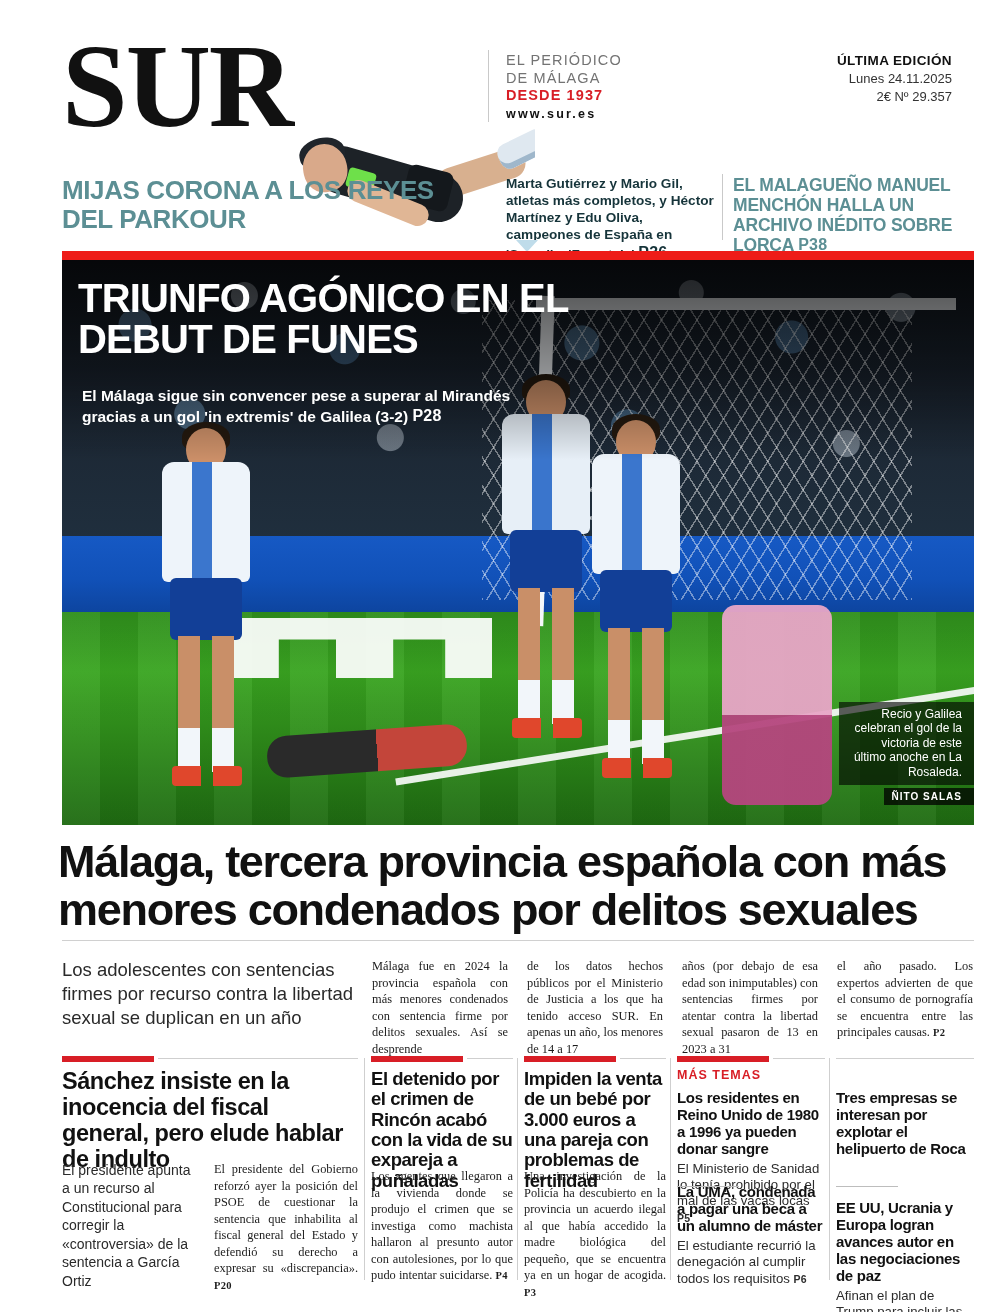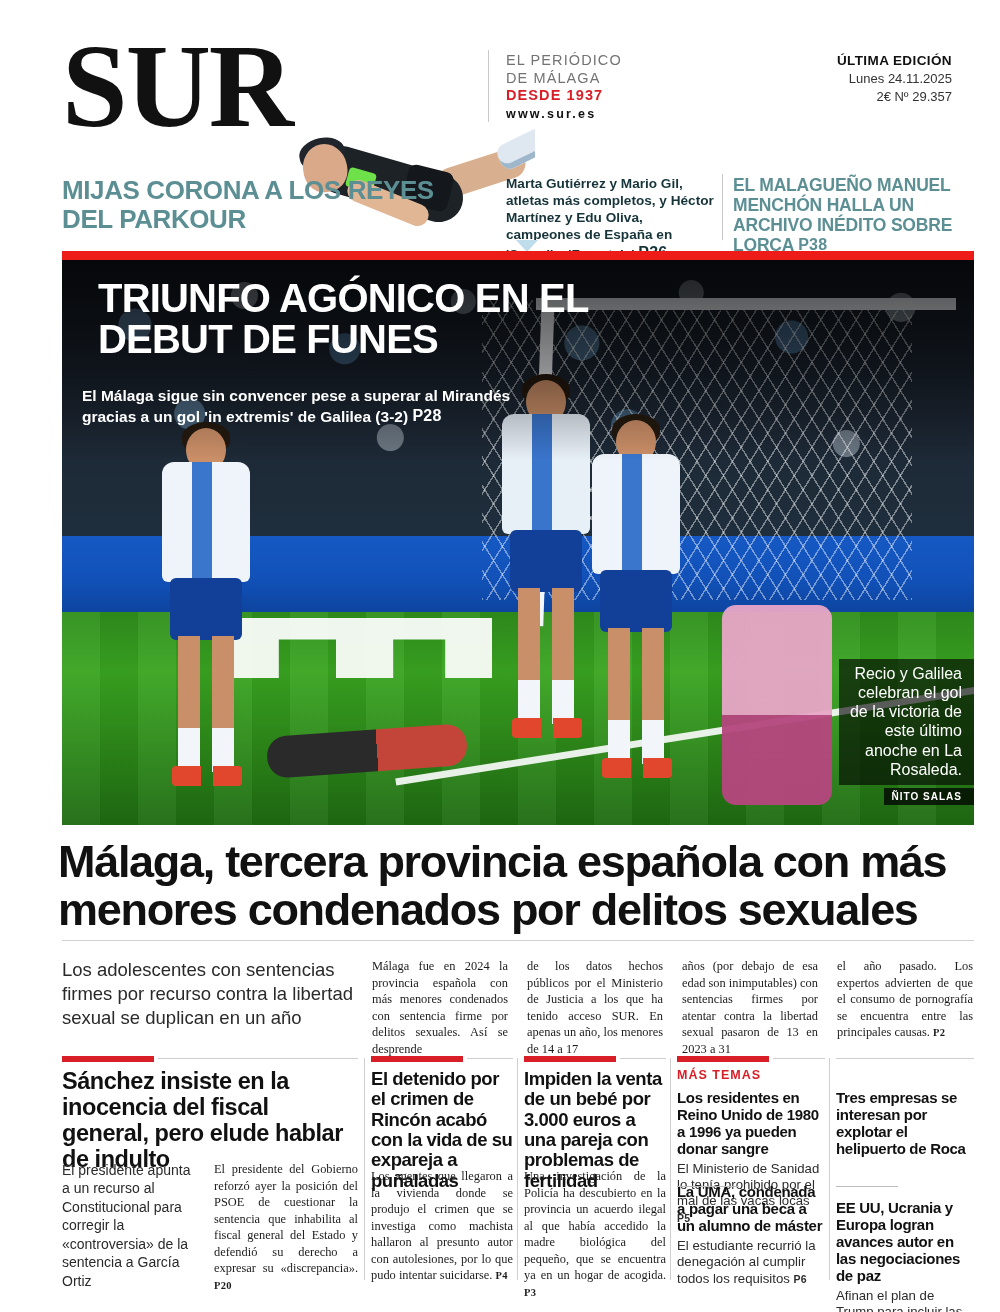--- a/index.html
+++ b/index.html
@@ -175,31 +175,31 @@
   .down-player{
     position:absolute;left:205px;top:470px;width:200px;height:42px;
     background:linear-gradient(90deg,#2a2a2a 0 55%,#c3453a 55% 100%);
     border-radius:20px;transform:rotate(-4deg);
   }
   .photo-shade{
     position:absolute;left:0;top:0;width:912px;height:200px;
     background:linear-gradient(180deg,rgba(0,0,0,.72) 0%,rgba(0,0,0,.42) 55%,rgba(0,0,0,0) 100%);
   }
   .photo-head{
-    position:absolute;left:36px;top:18px;width:560px;
+    position:absolute;left:16px;top:18px;width:560px;
     color:#ffffff;font-size:40px;line-height:1.03;font-weight:bold;letter-spacing:-.8px;
   }
   .photo-sub{
     position:absolute;left:20px;top:126px;width:480px;
     color:#ffffff;font-size:15.5px;line-height:1.26;font-weight:bold;
   }
   .photo-caption{
     position:absolute;right:0px;bottom:40px;width:135px;
     background:rgba(0,0,0,.62);
-    color:#ffffff;font-size:16px;line-height:1.2;text-align:right;
+    color:#ffffff;font-size:12px;line-height:1.2;text-align:right;
     padding:5px 12px 6px 8px;box-sizing:border-box;
   }
   .photo-credit{
     position:absolute;right:0px;bottom:20px;
     background:rgba(0,0,0,.75);
     color:#ffffff;font-size:10px;font-weight:bold;letter-spacing:1px;
     padding:3px 12px 3px 8px;
   }
 
   

